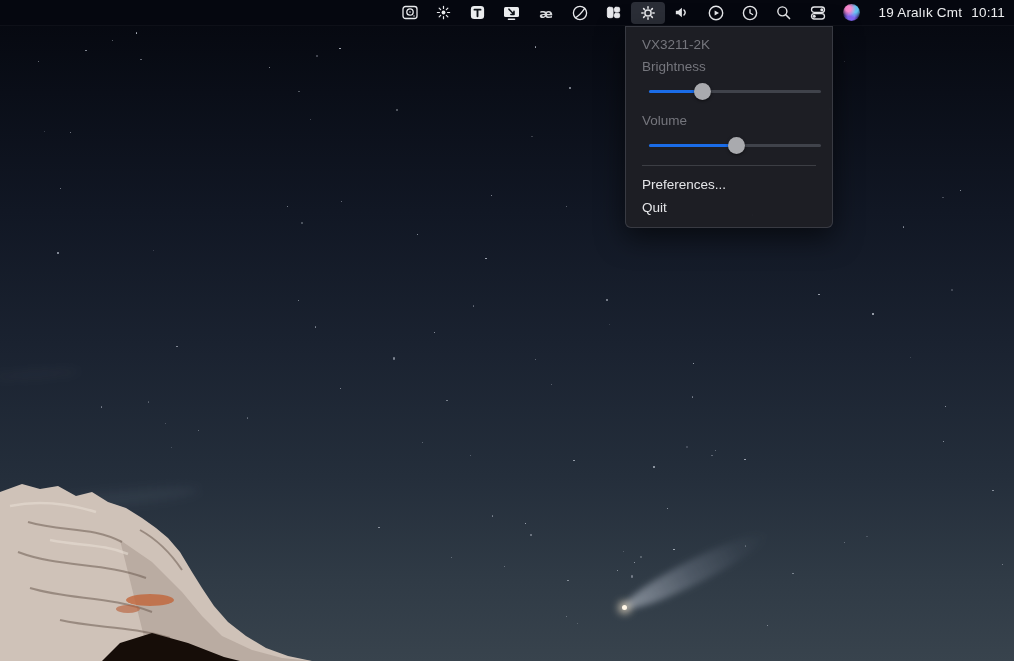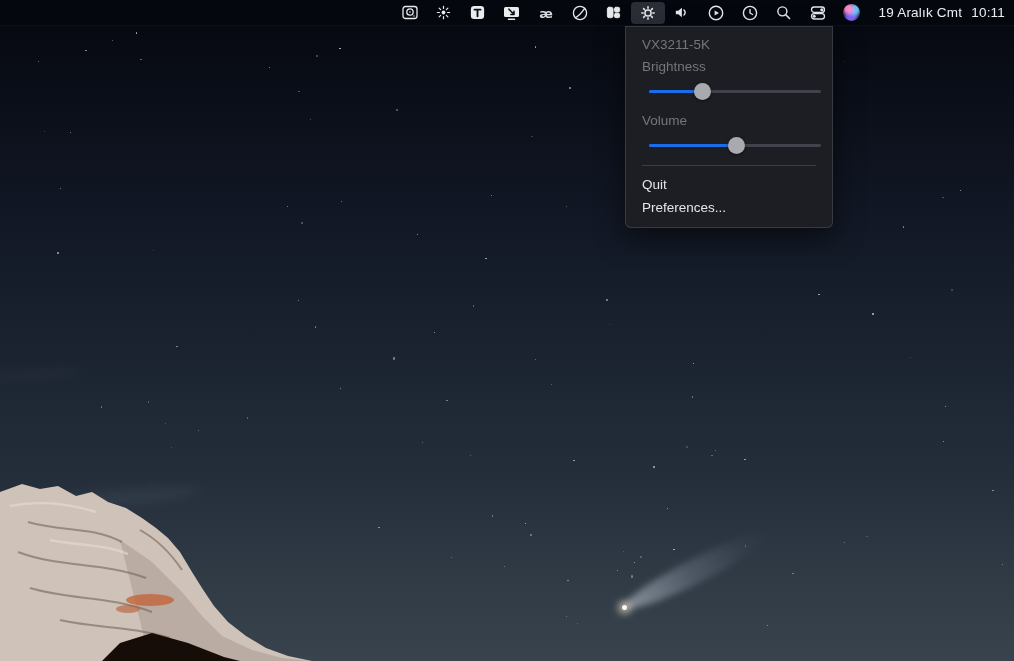--- a/index.html
+++ b/index.html
@@ -271,33 +271,33 @@
           <span class="siri-sphere"></span>
         </span>
       </span>
     <span class="clock">
       <span>19 Aralık Cmt</span>
       <span>10:11</span>
     </span>
   </div>
 
   <div class="dropdown">
-    <div class="dd-muted">VX3211-5K</div>
+    <div class="dd-muted">VX3211-2K</div>
     <div class="dd-muted">Brightness</div>
     <div class="slider">
       <div class="track">
         <div class="fill" style="width: 31%; background: rgb(26, 108, 232);"></div>
       </div>
       <div class="thumb" style="left: calc(31% - 8.5px);"></div>
     </div>
     <div class="dd-muted" style="margin-top:4px;">Volume</div>
     <div class="slider">
       <div class="track">
         <div class="fill" style="width: 51%; background: rgb(26, 108, 232);"></div>
       </div>
       <div class="thumb" style="left: calc(51% - 8.5px);"></div>
     </div>
     <hr class="dd-sep">
+    <div class="dd-item">Preferences...</div>
     <div class="dd-item">Quit</div>
-    <div class="dd-item">Preferences...</div>
   </div>
 
 </div>
 
 </body></html>

